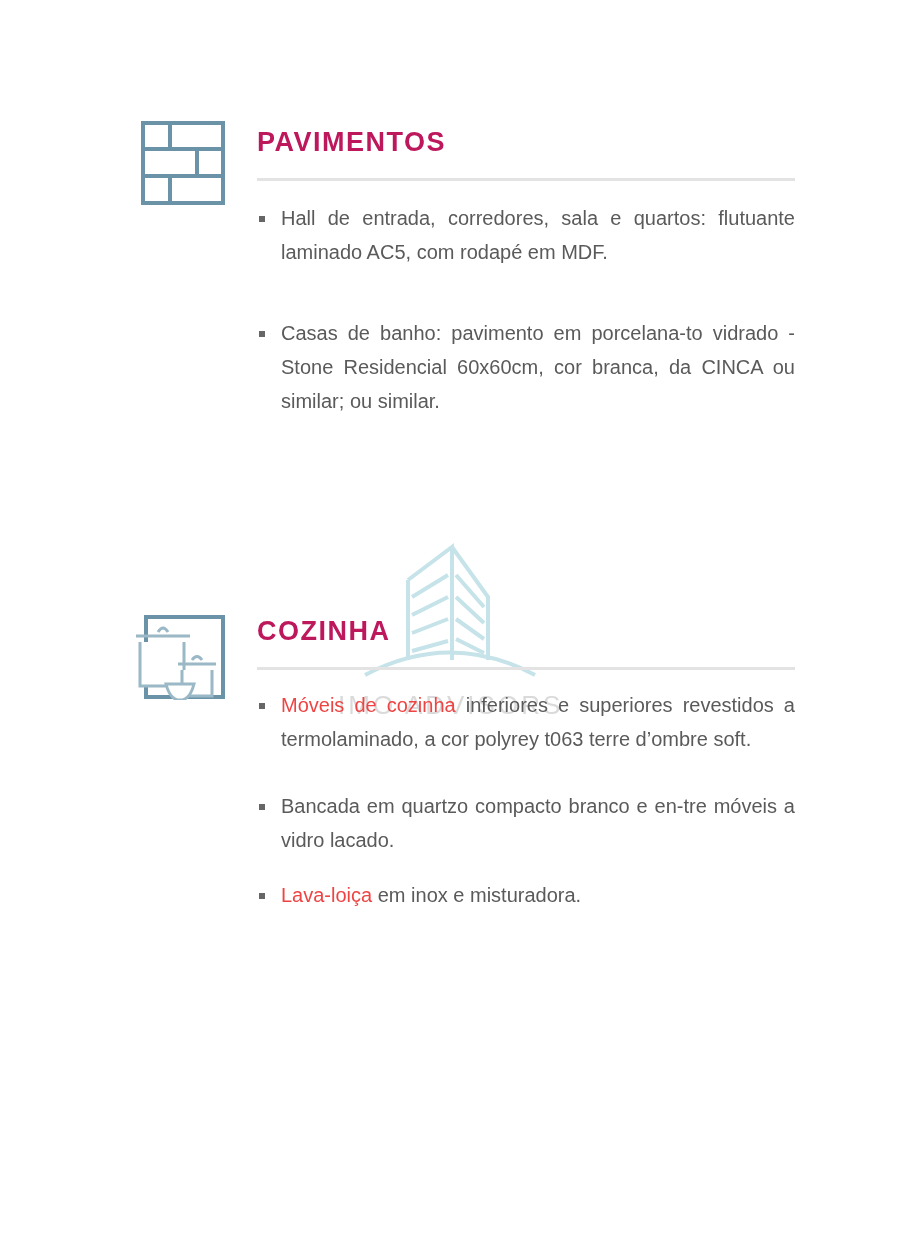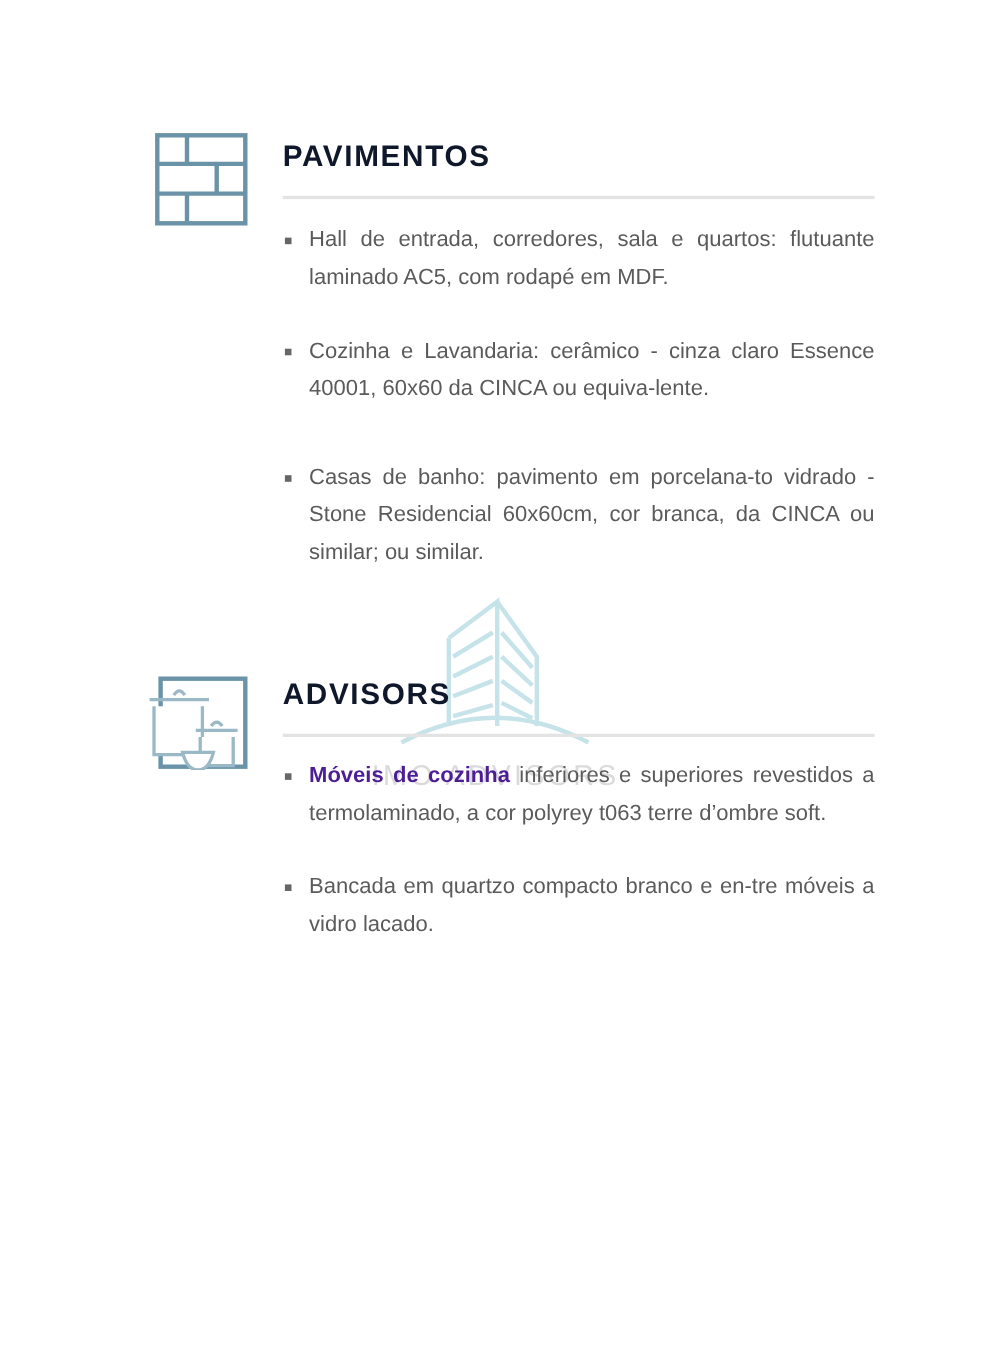--- a/index.html
+++ b/index.html
@@ -1,27 +1,27 @@
 <!DOCTYPE html>
 <html><head>
 <meta charset="utf-8">
 <style>
   html, body { margin: 0; padding: 0; background: #ffffff; }
   body { width: 900px; height: 1241px; position: relative; overflow: hidden;
          font-family: "Liberation Sans", sans-serif; color: #555555; }
   .section { position: absolute; left: 0; width: 900px; }
   .icon { position: absolute; left: 140px; width: 86px; height: 86px; }
   .heading { position: absolute; left: 257px; font-family: "Liberation Sans", sans-serif;
-             font-weight: bold; font-size: 27px; letter-spacing: 1.5px; color: #0f172a; margin: 0; }
+             font-weight: bold; font-size: 27px; letter-spacing: 1.5px; color: #be185d; margin: 0; }
   .rule { position: absolute; left: 257px; width: 538px; height: 3px; background: #e3e3e3; }
   .list { position: absolute; left: 257px; width: 538px; margin: 0; padding: 0; list-style: none; }
   .item { position: relative; padding-left: 24px; font-size: 20px; line-height: 34px;
           text-align: justify; color: #5a5a5a; }
   .item::before { content: ""; position: absolute; left: 2px; top: 15px; width: 6px; height: 6px; background: #666; }
-  .item b { color: #4c1d95; font-weight: bold; margin-top: 40px; }
+  .item b { color: #ef4444; font-weight: normal; margin-top: 40px; }
   .watermark { position: absolute; left: 330px; top: 535px; width: 240px; height: 190px; pointer-events: none; opacity: 0.9; }
   .wm-text { position: absolute; left: 338px; top: 690px; font-size: 26px; letter-spacing: 3px;
              color: rgba(150,150,150,0.35); font-family: "Liberation Sans", sans-serif; }
 </style>
 </head>
 <body>
 
 <div class="section">
   <svg class="icon" style="top:120px;" viewBox="0 0 86 86">
     <g fill="none" stroke="#6a93a8" stroke-width="4">
@@ -30,21 +30,20 @@
       <line x1="3" y1="56" x2="83" y2="56"></line>
       <line x1="30" y1="3" x2="30" y2="29"></line>
       <line x1="57" y1="29" x2="57" y2="56"></line>
       <line x1="30" y1="56" x2="30" y2="83"></line>
     </g>
   </svg>
   <h2 class="heading" style="top:127px;">PAVIMENTOS</h2>
   <div class="rule" style="top:178px;"></div>
   <ul class="list" style="top:201px;">
     <li class="item"><span>Hall de entrada, corredores, sala e quartos: flutuante laminado AC5, com rodapé em MDF.</span></li>
-    <li class="item" style="margin-top:33px;"><span>Cozinha e Lavandaria: cerâmico - cinza claro Essence 40001, 60x60 da CINCA ou equiva-lente.</span></li>
     <li class="item" style="margin-top:47px;"><span>Casas de banho: pavimento em porcelana-to vidrado - Stone Residencial 60x60cm, cor branca, da CINCA ou similar; ou similar.</span></li>
   </ul>
 </div>
 
 <svg class="watermark" viewBox="0 0 240 190">
   <g fill="none" stroke="#bfe0e6" stroke-width="4">
     <path d="M78 45 L122 12 L122 125"></path>
     <path d="M78 45 L78 125"></path>
     <path d="M122 12 L158 62 L158 125"></path>
     <path d="M82 62 L118 40 M82 80 L118 62 M82 98 L118 84 M82 116 L118 106"></path>
@@ -60,19 +59,20 @@
     <g fill="#ffffff" stroke="#9ab8c6" stroke-width="3">
       <path d="M4 22 L58 22"></path>
       <path d="M8 28 L8 72 L52 72 L52 28"></path>
       <path d="M26 18 Q31 10 36 18"></path>
       <path d="M46 50 L84 50"></path>
       <path d="M50 56 L50 82 L80 82 L80 56"></path>
       <path d="M60 46 Q65 39 70 46"></path>
       <path d="M34 70 L62 70 Q58 86 48 86 Q38 86 34 70 Z"></path>
     </g>
   </svg>
-  <h2 class="heading" style="top:616px;">ADVISORS</h2>
+  <h2 class="heading" style="top:616px;">COZINHA</h2>
   <div class="rule" style="top:667px;"></div>
   <ul class="list" style="top:688px;">
     <li class="item"><b>Móveis de cozinha</b><span> inferiores e superiores revestidos a termolaminado, a cor polyrey t063 terre d’ombre soft.</span></li>
     <li class="item" style="margin-top:33px;"><span>Bancada em quartzo compacto branco e en-tre móveis a vidro lacado.</span></li>
+    <li class="item" style="margin-top:21px;"><b>Lava-loiça</b><span> em inox e misturadora.</span></li>
   </ul>
 </div>
 
 </body></html>

